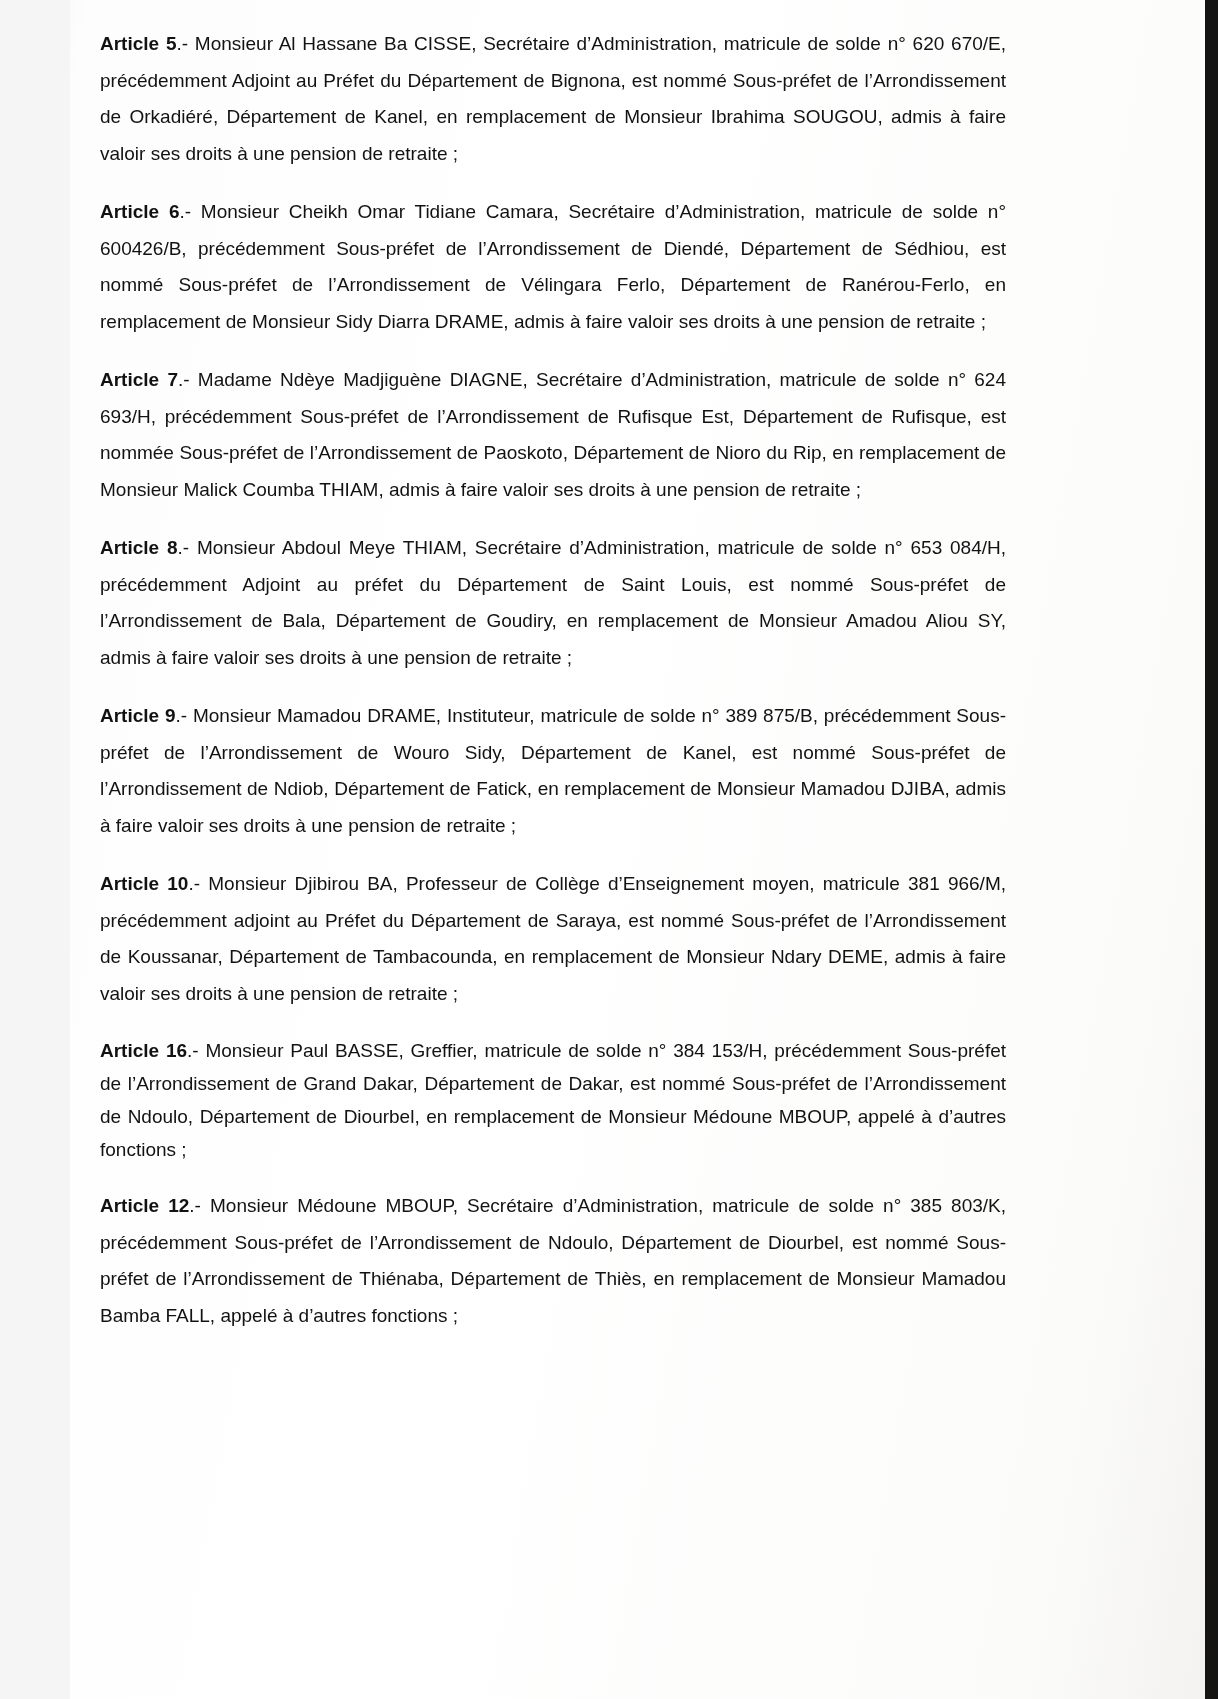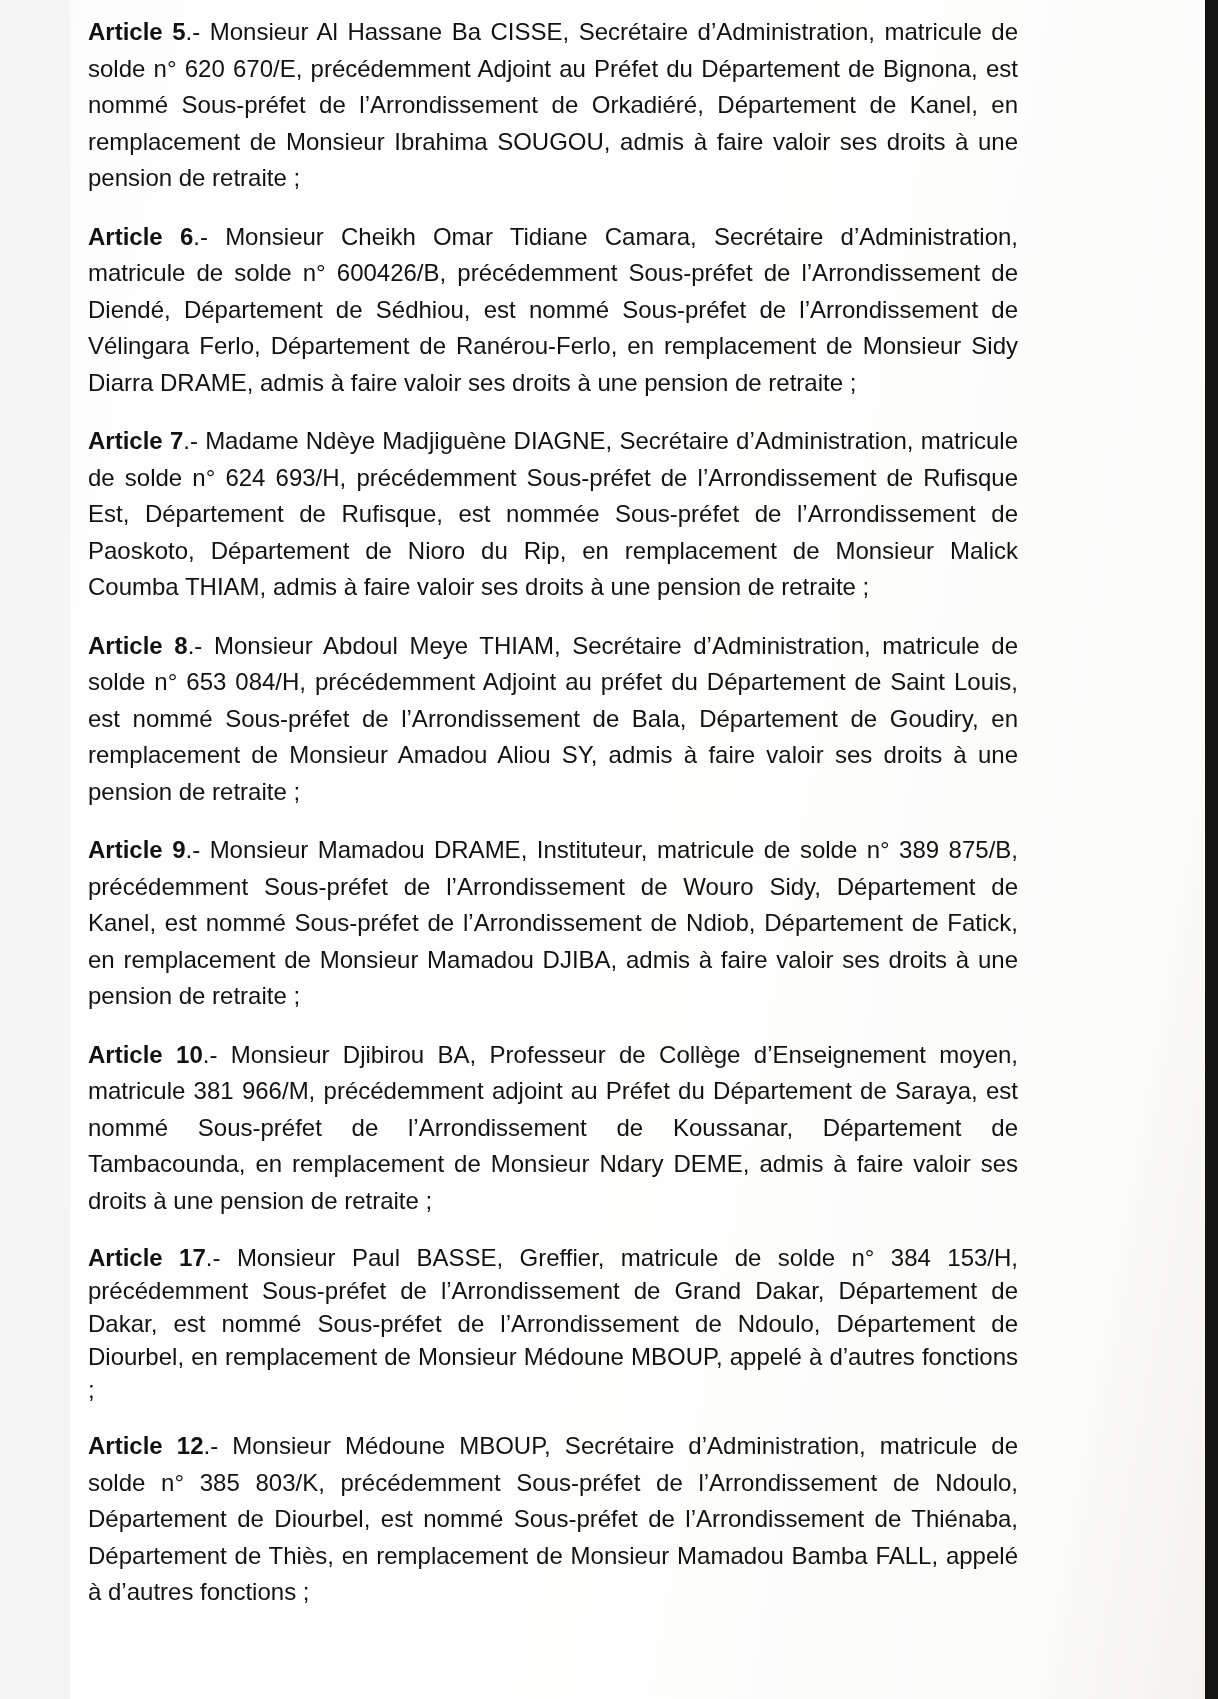--- a/index.html
+++ b/index.html
@@ -52,26 +52,26 @@
   }
 
   .text-column {
     position: absolute;
     left: 88px;
     top: 0;
     width: 930px;
   }
 
   .article {
-    margin: 0;
+    margin: 12px;
     padding: 0;
     text-align: justify;
     text-justify: inter-word;
     color: #121212;
-    font-size: 24px;
+    font-size: 19px;
     line-height: 36.5px;
     font-family: "Liberation Sans", sans-serif;
     hyphens: none;
   }
 
   .article + .article {
     margin-top: 22px;
   }
 
   .article .lead {
@@ -116,21 +116,21 @@
 
     <p class="article">
       <span class="lead">Article 9</span><span class="sep">.- </span><span>Monsieur Mamadou DRAME, Instituteur, matricule de solde n° 389 875/B, précédemment Sous-préfet de l’Arrondissement de Wouro Sidy, Département de Kanel, est nommé Sous-préfet de l’Arrondissement de Ndiob, Département de Fatick, en remplacement de Monsieur Mamadou DJIBA, admis à faire valoir ses droits à une pension de retraite ;</span>
     </p>
 
     <p class="article">
       <span class="lead">Article 10</span><span class="sep">.- </span><span>Monsieur Djibirou BA, Professeur de Collège d’Enseignement moyen, matricule 381 966/M, précédemment adjoint au Préfet du Département de Saraya, est nommé Sous-préfet de l’Arrondissement de Koussanar, Département de Tambacounda, en remplacement de Monsieur Ndary DEME, admis à faire valoir ses droits à une pension de retraite ;</span>
     </p>
 
     <p class="article tight">
-      <span class="lead">Article 17</span><span class="sep">.- </span><span>Monsieur Paul BASSE, Greffier, matricule de solde n° 384 153/H, précédemment Sous-préfet de l’Arrondissement de Grand Dakar, Département de Dakar, est nommé Sous-préfet de l’Arrondissement de Ndoulo, Département de Diourbel, en remplacement de Monsieur Médoune MBOUP, appelé à d’autres fonctions ;</span>
+      <span class="lead">Article 16</span><span class="sep">.- </span><span>Monsieur Paul BASSE, Greffier, matricule de solde n° 384 153/H, précédemment Sous-préfet de l’Arrondissement de Grand Dakar, Département de Dakar, est nommé Sous-préfet de l’Arrondissement de Ndoulo, Département de Diourbel, en remplacement de Monsieur Médoune MBOUP, appelé à d’autres fonctions ;</span>
     </p>
 
     <p class="article">
       <span class="lead">Article 12</span><span class="sep">.- </span><span>Monsieur Médoune MBOUP, Secrétaire d’Administration, matricule de solde n° 385 803/K, précédemment Sous-préfet de l’Arrondissement de Ndoulo, Département de Diourbel, est nommé Sous-préfet de l’Arrondissement de Thiénaba, Département de Thiès, en remplacement de Monsieur Mamadou Bamba FALL, appelé à d’autres fonctions ;</span>
     </p>
 
     <div class="spacer-bottom"></div>
   </div>
 </div>
 

